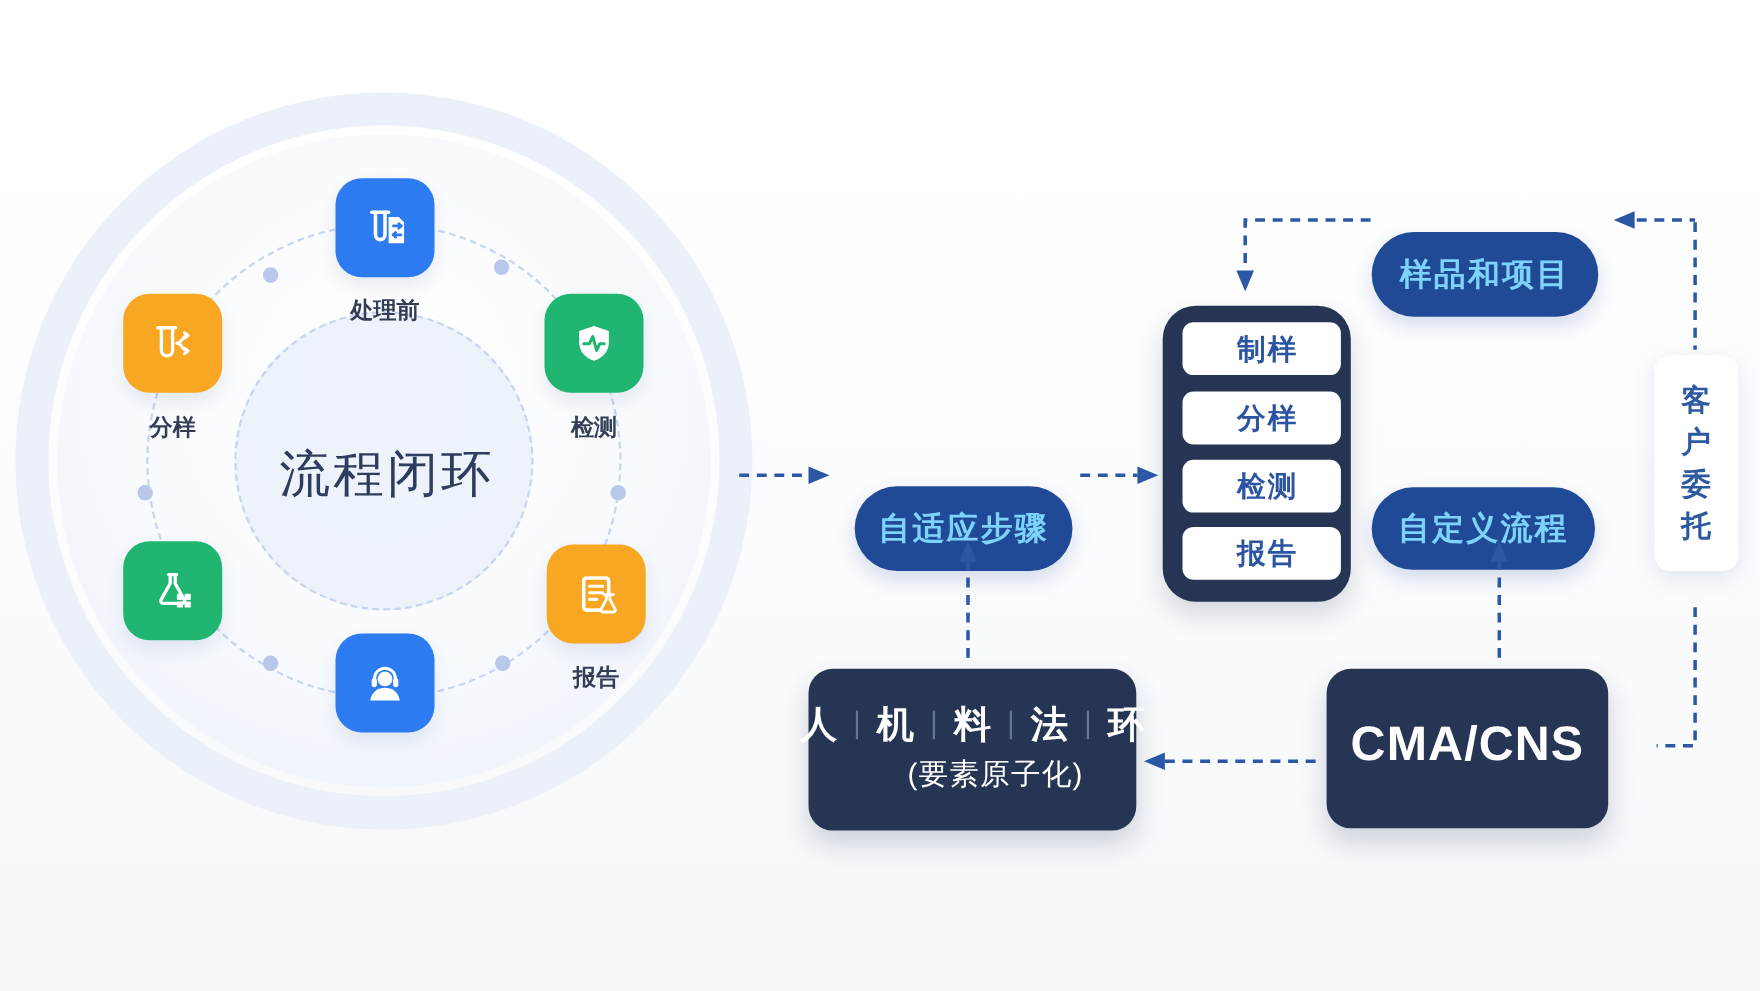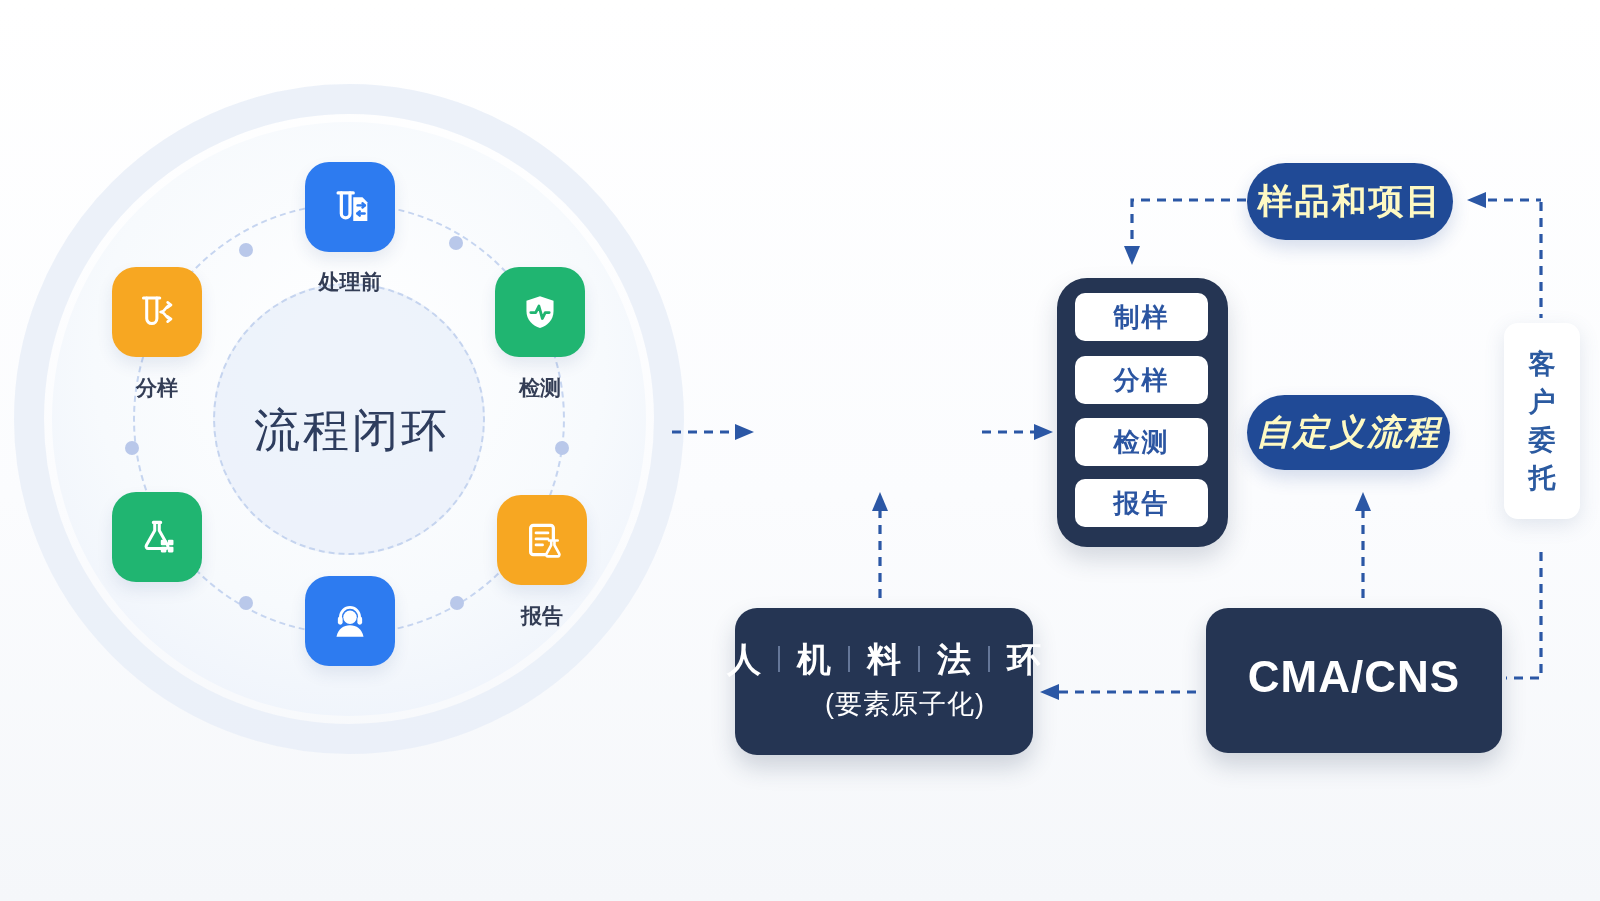--- a/index.html
+++ b/index.html
@@ -41,50 +41,51 @@
   .tile svg{width:52px;height:52px;display:block;}
   .tile-blue{background:#2d7bf0;}
   .tile-green{background:#20b571;}
   .tile-yellow{background:#f7a722;}
   .node-label{
     position:absolute;width:180px;text-align:center;
     font-size:21px;font-weight:700;color:#333d55;
   }
   
   .pill{
-    position:absolute;border-radius:40px;background:#204a96;color:#fef9c3;
+    position:absolute;border-radius:40px;background:#204a96;color:#7dd3fc;
     display:flex;align-items:center;justify-content:center;
-    font-size:35px;font-weight:600;letter-spacing:2px;
+    font-size:29px;font-weight:600;letter-spacing:2px;
     box-shadow:0 8px 18px rgba(32,74,150,.18);
+    margin-top:48px;
   }
   .pill-adaptive{left:777px;top:394px;width:198px;height:77px;}
   .pill-sample {left:1247px;top:163px;width:206px;height:77px;}
-  .pill-custom {left:1247px;top:395px;width:203px;height:75px;font-style:italic;}
+  .pill-custom {left:1247px;top:395px;width:203px;height:75px;}
   .stack{
     position:absolute;left:1057px;top:278px;width:171px;height:269px;
     background:#253553;border-radius:30px;box-shadow:0 12px 24px rgba(37,53,83,.18);
   }
   .stack-item{
     position:absolute;left:18px;width:133px;height:48px;border-radius:10px;background:#ffffff;
     display:flex;align-items:center;justify-content:center;
-    font-size:26px;font-weight:600;color:#2b55a1;letter-spacing:2px;
+    font-size:26px;font-weight:600;color:#2b55a1;letter-spacing:2px;padding-left:11px;
   }
   .customer-box{
     position:absolute;left:1504px;top:323px;width:76px;height:196px;border-radius:14px;
     background:#ffffff;box-shadow:0 6px 20px rgba(90,110,150,.16);
     display:flex;flex-direction:column;align-items:center;justify-content:center;gap:11px;
   }
   .customer-box span{font-size:27px;font-weight:bold;color:#2b5aa0;line-height:1;}
   .navy-box{
     position:absolute;width:298px;height:147px;border-radius:22px;background:#253553;
     box-shadow:0 12px 24px rgba(37,53,83,.20);
     display:flex;flex-direction:column;align-items:center;justify-content:center;
   }
   .box-elements{left:735px;top:608px;}
-  .box-cma{left:1206px;top:608px;width:296px;height:145px;gap:12px;}
+  .box-cma{left:1206px;top:608px;width:256px;height:145px;gap:12px;}
   .elements-row{
     display:flex;align-items:center;justify-content:center;gap:17px;margin-bottom:10px;
   }
   .elements-row .ch{font-size:34px;font-weight:bold;color:#ffffff;line-height:1;}
   .elements-row .sep{width:2px;height:26px;background:#76body;background:#7b8db0;opacity:.75;}
   .elements-sub{font-size:27px;font-weight:500;color:#ffffff;letter-spacing:1px;margin-left:42px;}
   .cma-title{font-size:44px;font-weight:bold;color:#ffffff;letter-spacing:1px;margin-bottom:8px;}
   .cma-sub{font-size:26px;font-weight:600;color:#ffffff;letter-spacing:2px;}
   
   .connectors{position:absolute;left:0;top:0;pointer-events:none;}
@@ -184,20 +185,21 @@
           <path d="M27.5 24 c4.5 0 4.5 -6.5 9 -6.5"></path>
             <path d="M33.8 15.1 L37 17.5 L33.8 19.9"></path>
           <path d="M27.5 24 c4.5 0 4.5 6.5 9 6.5"></path>
             <path d="M33.8 28.1 L37 30.5 L33.8 32.9"></path>
         </g>
       </svg>
     </span>
   </div>
   <div class="node-label" style="left:67px;top:374px;">分样</div>
 
+  <div class="pill pill-adaptive">自适应步骤</div>
 
   <div class="stack">
     <div class="stack-item" style="top:15px;">制样</div>
     <div class="stack-item" style="top:78px;">分样</div>
     <div class="stack-item" style="top:140px;">检测</div>
     <div class="stack-item" style="top:201px;">报告</div>
   </div>
 
   <div class="pill pill-sample">样品和项目</div>
   <div class="pill pill-custom">自定义流程</div>

